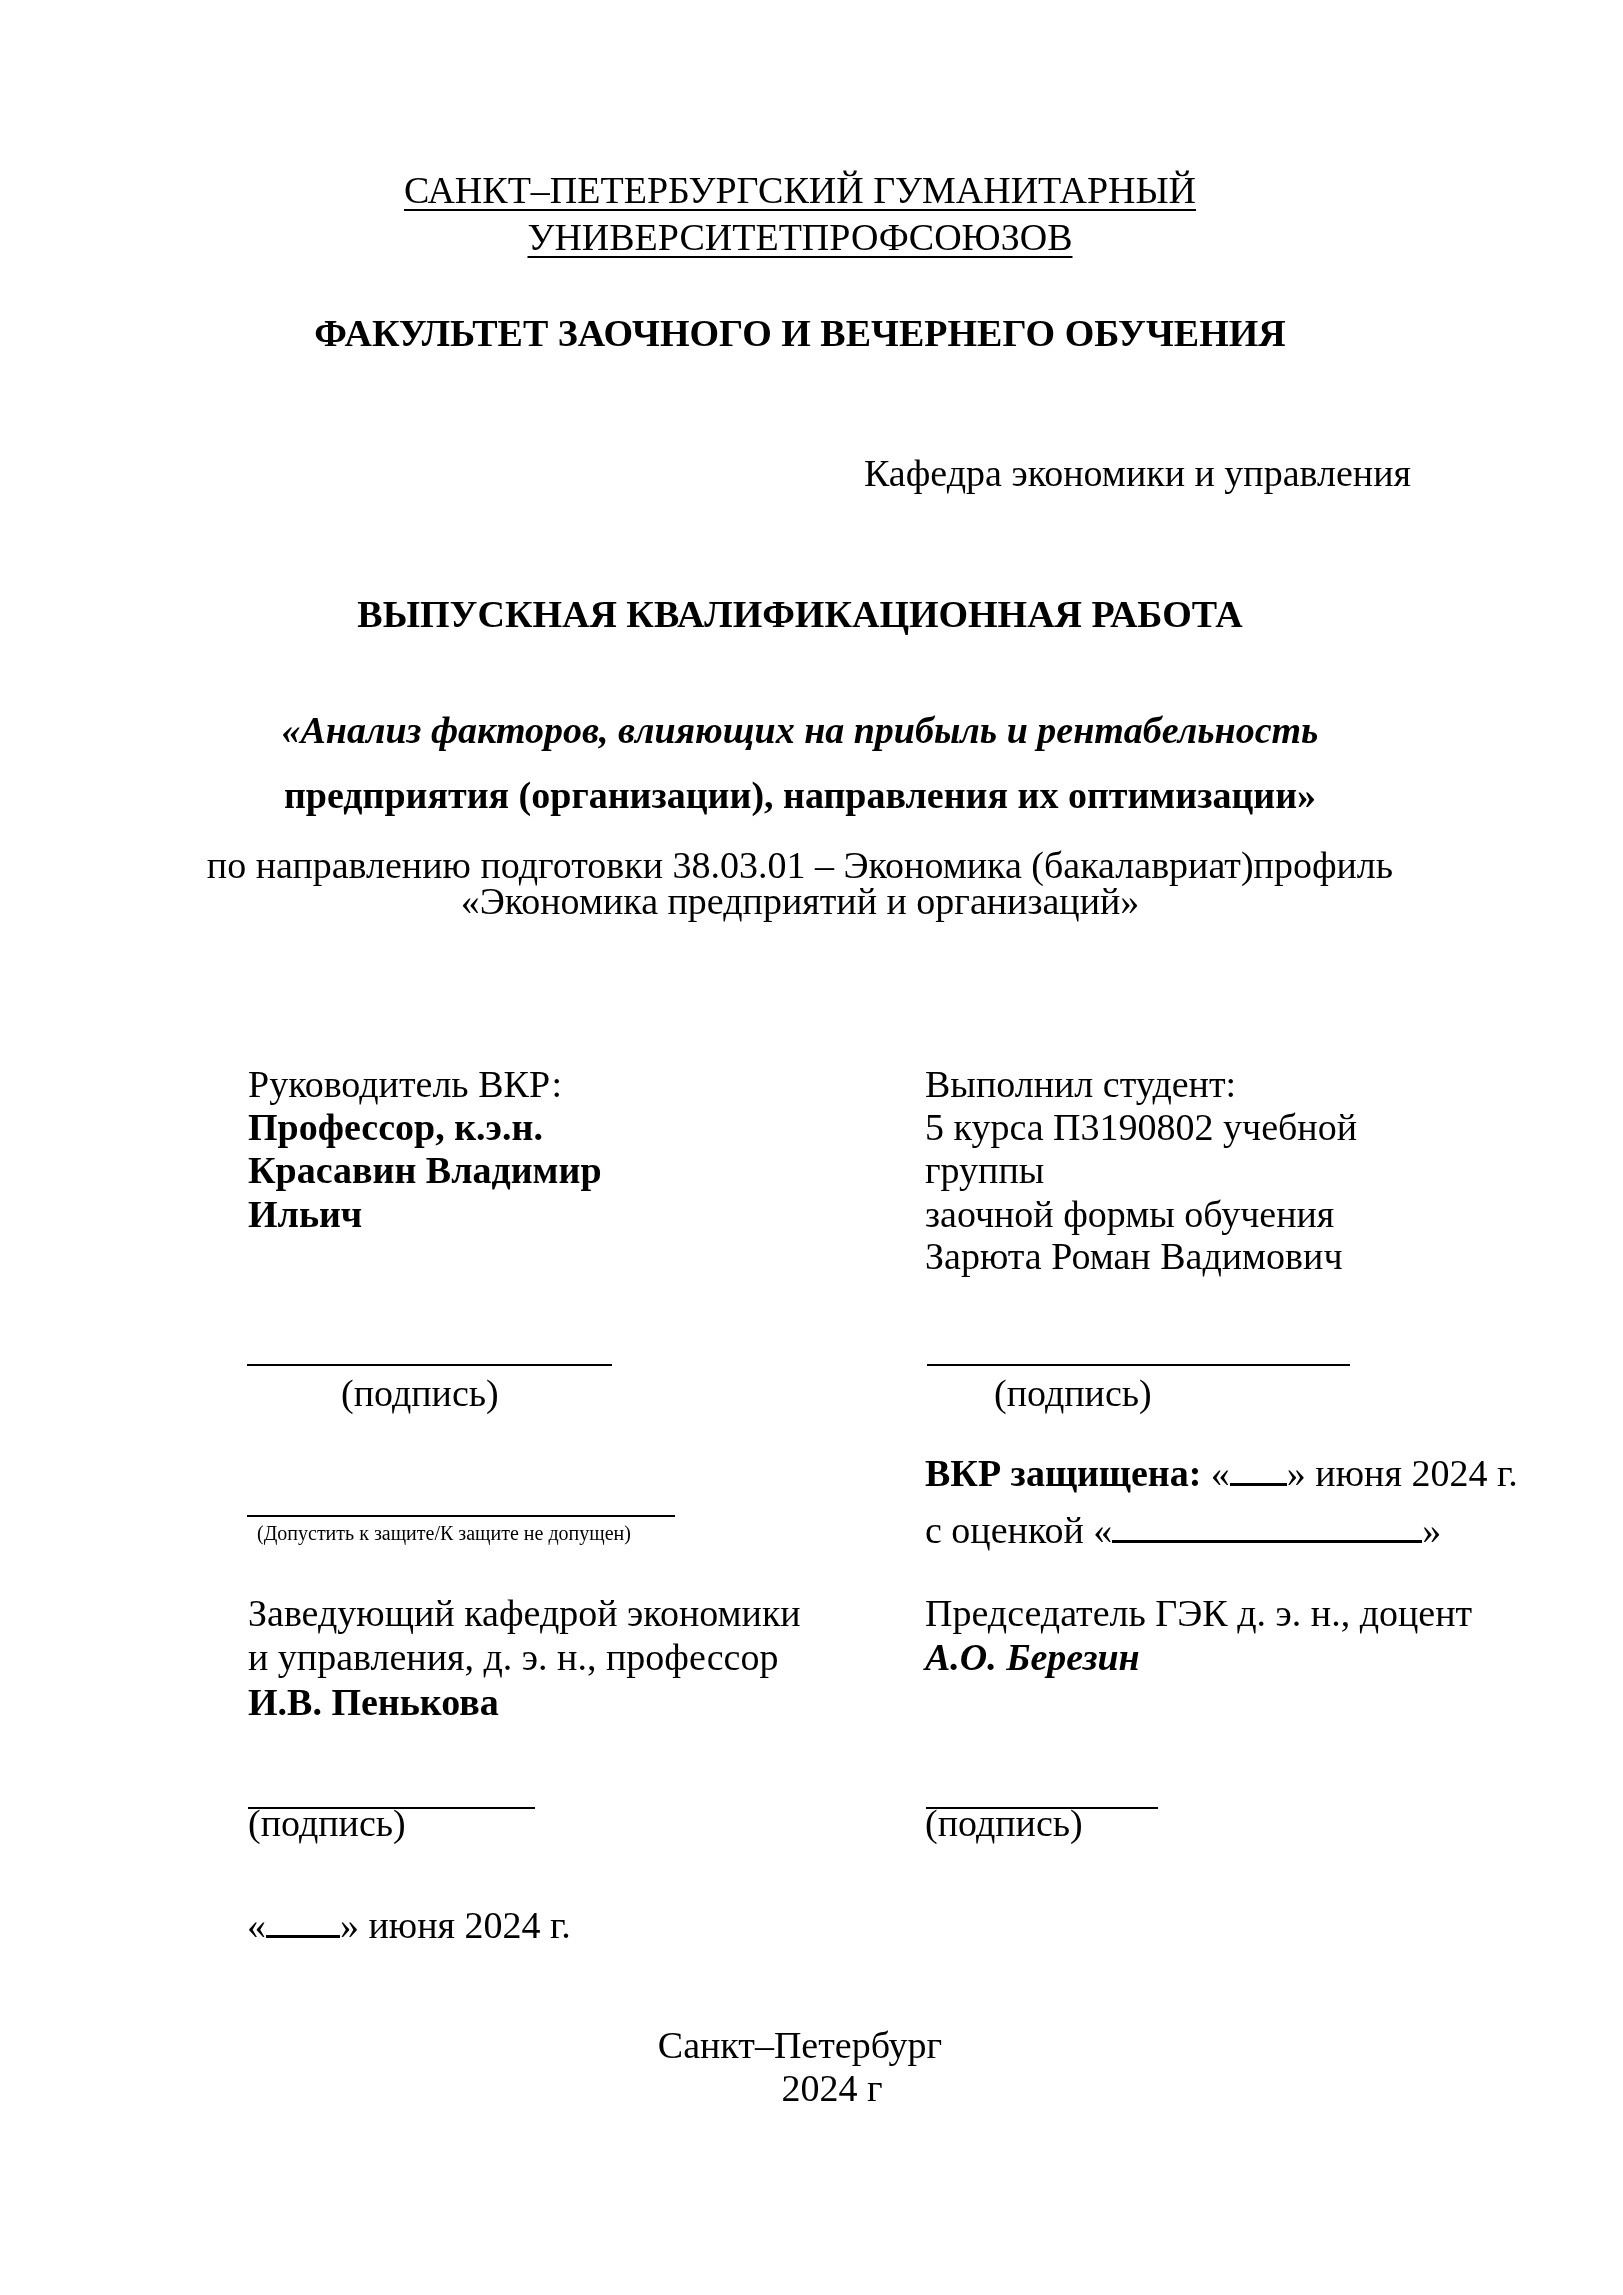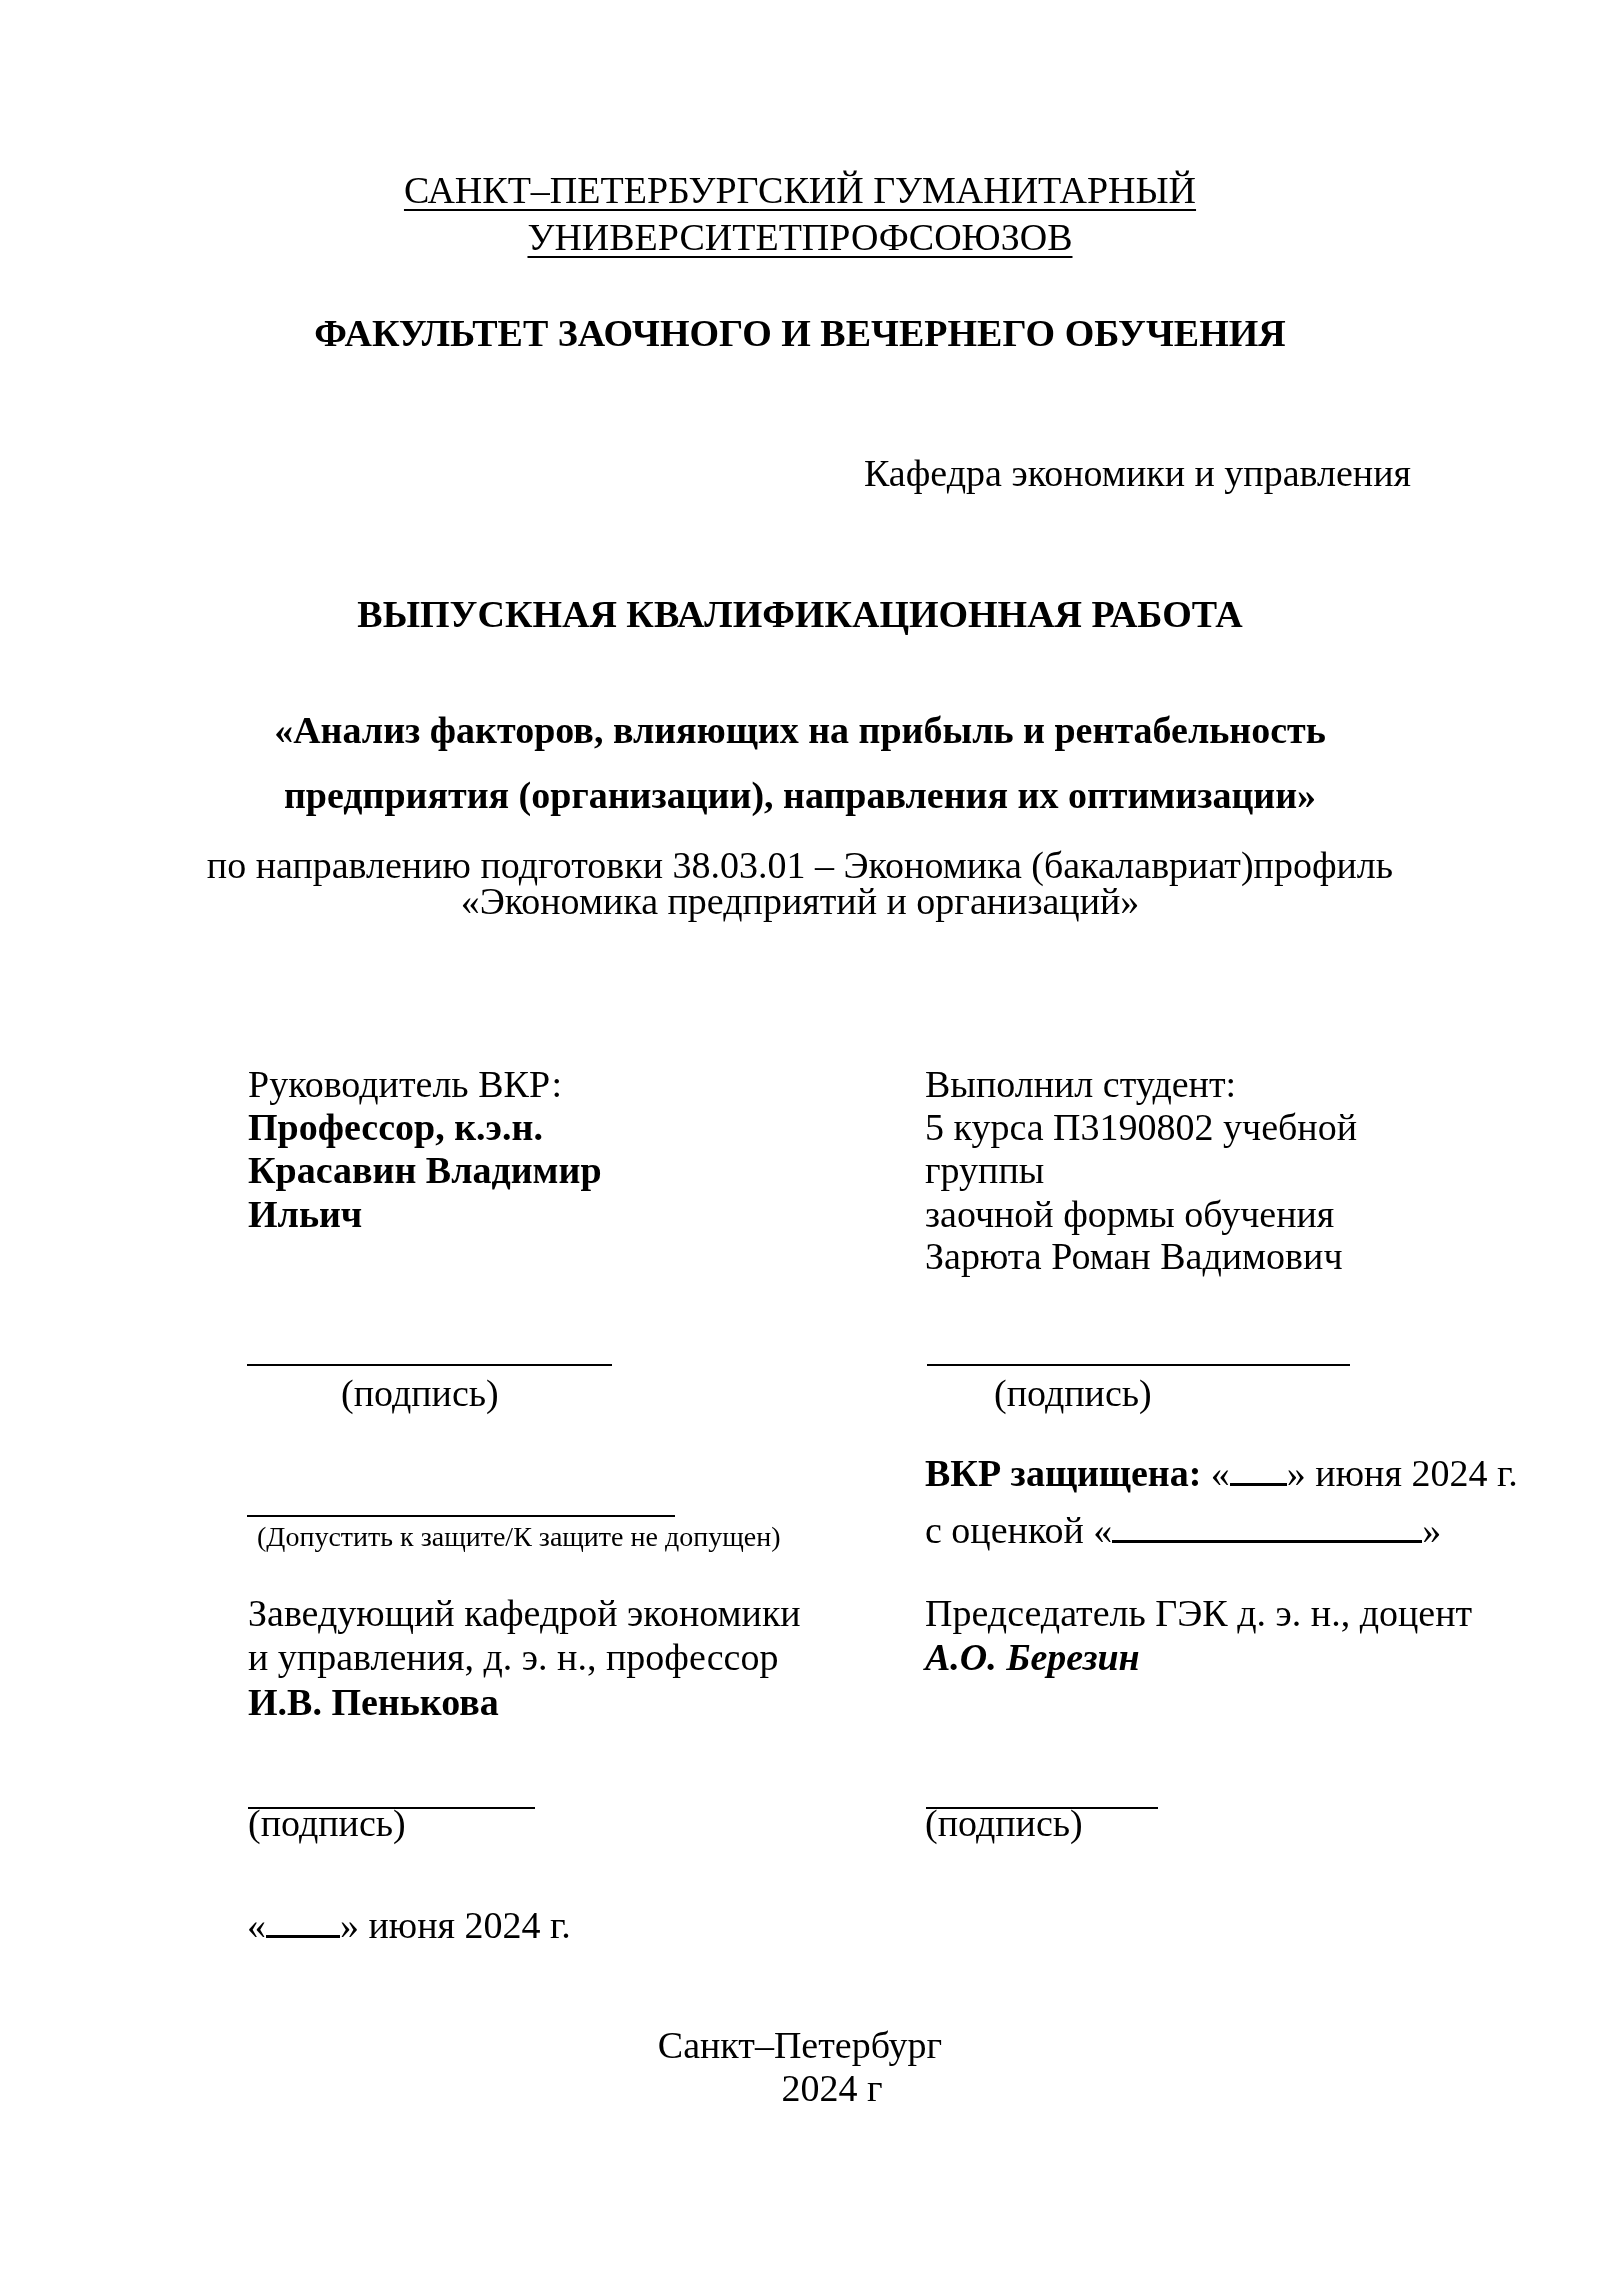--- a/index.html
+++ b/index.html
@@ -7,32 +7,32 @@
     width: 1623px; height: 2295px; position: relative; overflow: hidden;
     font-family: "Liberation Serif", "DejaVu Serif", serif;
     color: #000000;
   }
   .t { position: absolute; white-space: nowrap; font-size: 38px; line-height: 1; }
   .b { font-weight: bold; }
   .c { left: 0; width: 1600px; text-align: center; }
   .u { text-decoration: underline; text-decoration-thickness: 2.4px; text-underline-offset: 5.5px; }
   .line { position: absolute; height: 2.4px; background: #000; }
   .blank { display: inline-block; border-bottom: 3.1px solid #000; height: 0.9em; vertical-align: baseline; }
-  .small { font-size: 28px; }
+  .small { font-size: 20px; }
 </style>
 </head>
 <body>
 
 <div class="t c u" style="top:171px;">САНКТ–ПЕТЕРБУРГСКИЙ ГУМАНИТАРНЫЙ </div>
 <div class="t c u" style="top:218px;">УНИВЕРСИТЕТПРОФСОЮЗОВ</div>
 <div class="t c b" style="top:314px;">ФАКУЛЬТЕТ ЗАОЧНОГО И ВЕЧЕРНЕГО ОБУЧЕНИЯ</div>
 <div class="t" style="top:454px; right:212px;">Кафедра экономики и управления</div>
 
 <div class="t c b" style="top:595px;">ВЫПУСКНАЯ КВАЛИФИКАЦИОННАЯ РАБОТА</div>
-<div class="t c b" style="top:711px;">«Анализ факторов, влияющих на прибыль и рентабельность</div>
+<div class="t c b" style="top:711px;font-style:italic;">«Анализ факторов, влияющих на прибыль и рентабельность</div>
 <div class="t c b" style="top:776px;">предприятия (организации), направления их оптимизации»</div>
 <div class="t c" style="top:846px;">по направлению подготовки 38.03.01 – Экономика (бакалавриат)профиль</div>
 <div class="t c" style="top:882px;">«Экономика предприятий и организаций»</div>
 
 <div class="t" style="top:1065px; left:248px;">Руководитель ВКР:</div>
 <div class="t b" style="top:1108px; left:248px;">Профессор, к.э.н.</div>
 <div class="t b" style="top:1151px; left:248px;">Красавин Владимир</div>
 <div class="t b" style="top:1195px; left:248px;">Ильич</div>
 
 <div class="t" style="top:1065px; left:925px;">Выполнил студент:</div>

